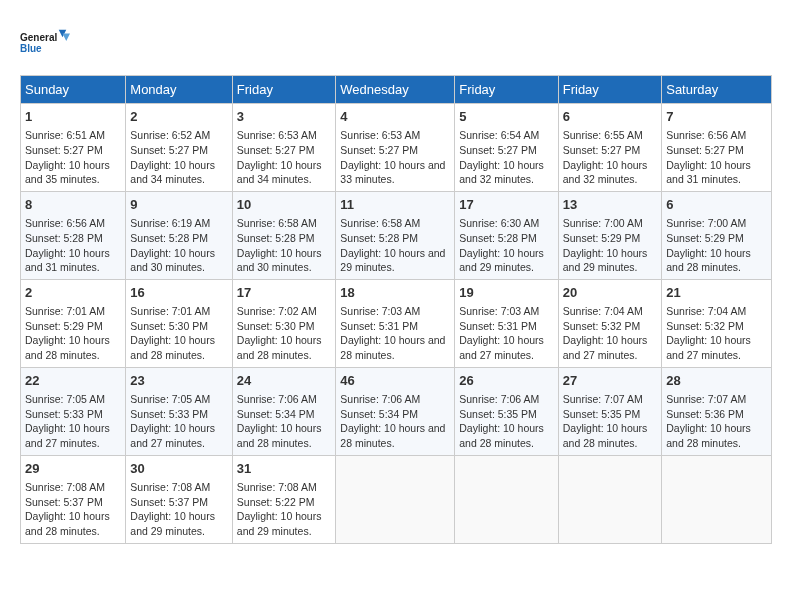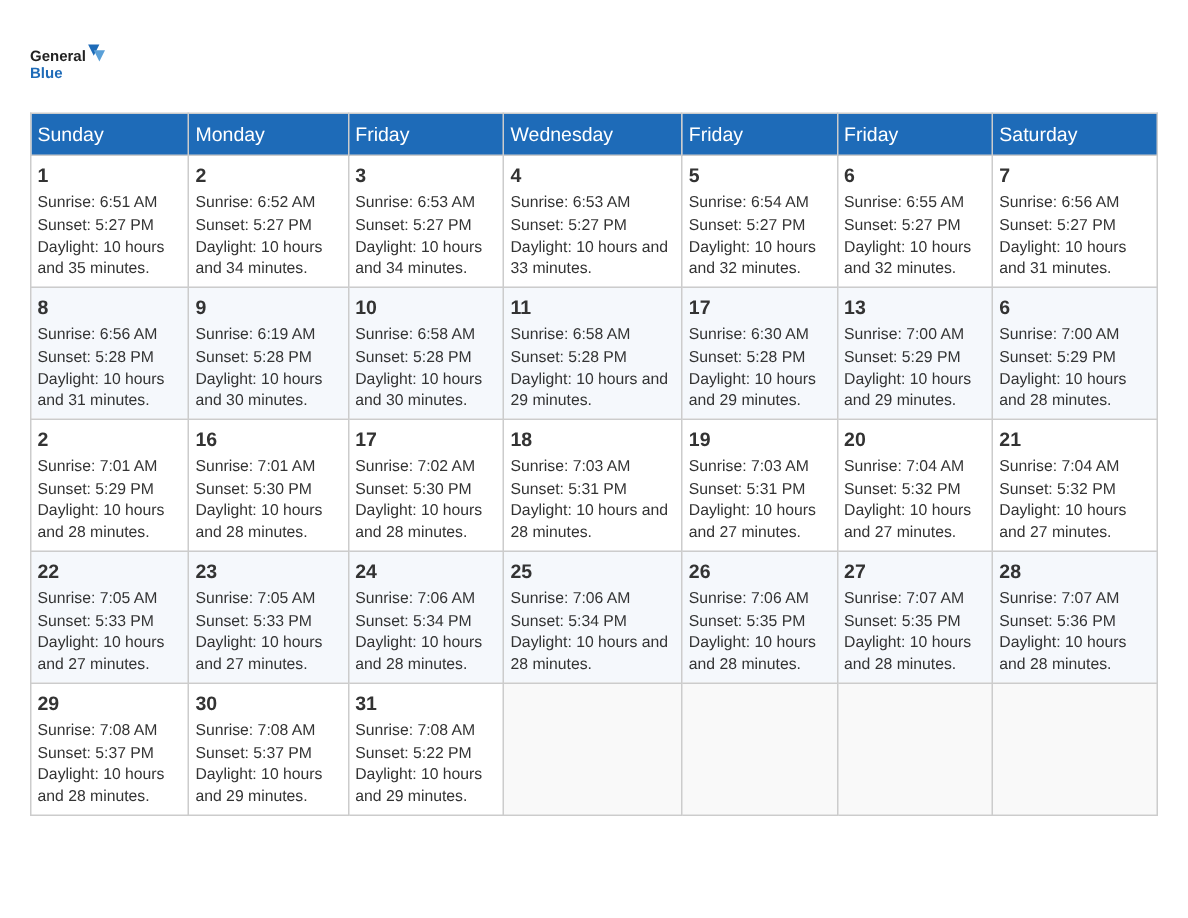--- a/index.html
+++ b/index.html
@@ -125,21 +125,21 @@
         <td><span class="day-num">17</span><span>Sunrise: 7:02 AM</span><br><span>Sunset: 5:30 PM</span><br><span>Daylight: 10 hours and 28 minutes.</span></td>
         <td><span class="day-num">18</span><span>Sunrise: 7:03 AM</span><br><span>Sunset: 5:31 PM</span><br><span>Daylight: 10 hours and 28 minutes.</span></td>
         <td><span class="day-num">19</span><span>Sunrise: 7:03 AM</span><br><span>Sunset: 5:31 PM</span><br><span>Daylight: 10 hours and 27 minutes.</span></td>
         <td><span class="day-num">20</span><span>Sunrise: 7:04 AM</span><br><span>Sunset: 5:32 PM</span><br><span>Daylight: 10 hours and 27 minutes.</span></td>
         <td><span class="day-num">21</span><span>Sunrise: 7:04 AM</span><br><span>Sunset: 5:32 PM</span><br><span>Daylight: 10 hours and 27 minutes.</span></td>
       </tr>
       <tr>
         <td><span class="day-num">22</span><span>Sunrise: 7:05 AM</span><br><span>Sunset: 5:33 PM</span><br><span>Daylight: 10 hours and 27 minutes.</span></td>
         <td><span class="day-num">23</span><span>Sunrise: 7:05 AM</span><br><span>Sunset: 5:33 PM</span><br><span>Daylight: 10 hours and 27 minutes.</span></td>
         <td><span class="day-num">24</span><span>Sunrise: 7:06 AM</span><br><span>Sunset: 5:34 PM</span><br><span>Daylight: 10 hours and 28 minutes.</span></td>
-        <td><span class="day-num">25</span><span>Sunrise: 7:06 AM</span><br><span>Sunset: 5:34 PM</span><br><span>Daylight: 10 hours and 28 minutes.</span></td>
+        <td><span class="day-num">46</span><span>Sunrise: 7:06 AM</span><br><span>Sunset: 5:34 PM</span><br><span>Daylight: 10 hours and 28 minutes.</span></td>
         <td><span class="day-num">26</span><span>Sunrise: 7:06 AM</span><br><span>Sunset: 5:35 PM</span><br><span>Daylight: 10 hours and 28 minutes.</span></td>
         <td><span class="day-num">27</span><span>Sunrise: 7:07 AM</span><br><span>Sunset: 5:35 PM</span><br><span>Daylight: 10 hours and 28 minutes.</span></td>
         <td><span class="day-num">28</span><span>Sunrise: 7:07 AM</span><br><span>Sunset: 5:36 PM</span><br><span>Daylight: 10 hours and 28 minutes.</span></td>
       </tr>
       <tr>
         <td><span class="day-num">29</span><span>Sunrise: 7:08 AM</span><br><span>Sunset: 5:37 PM</span><br><span>Daylight: 10 hours and 28 minutes.</span></td>
         <td><span class="day-num">30</span><span>Sunrise: 7:08 AM</span><br><span>Sunset: 5:37 PM</span><br><span>Daylight: 10 hours and 29 minutes.</span></td>
         <td><span class="day-num">31</span><span>Sunrise: 7:08 AM</span><br><span>Sunset: 5:22 PM</span><br><span>Daylight: 10 hours and 29 minutes.</span></td>
         <td class="empty-cell"></td>
         <td class="empty-cell"></td>

